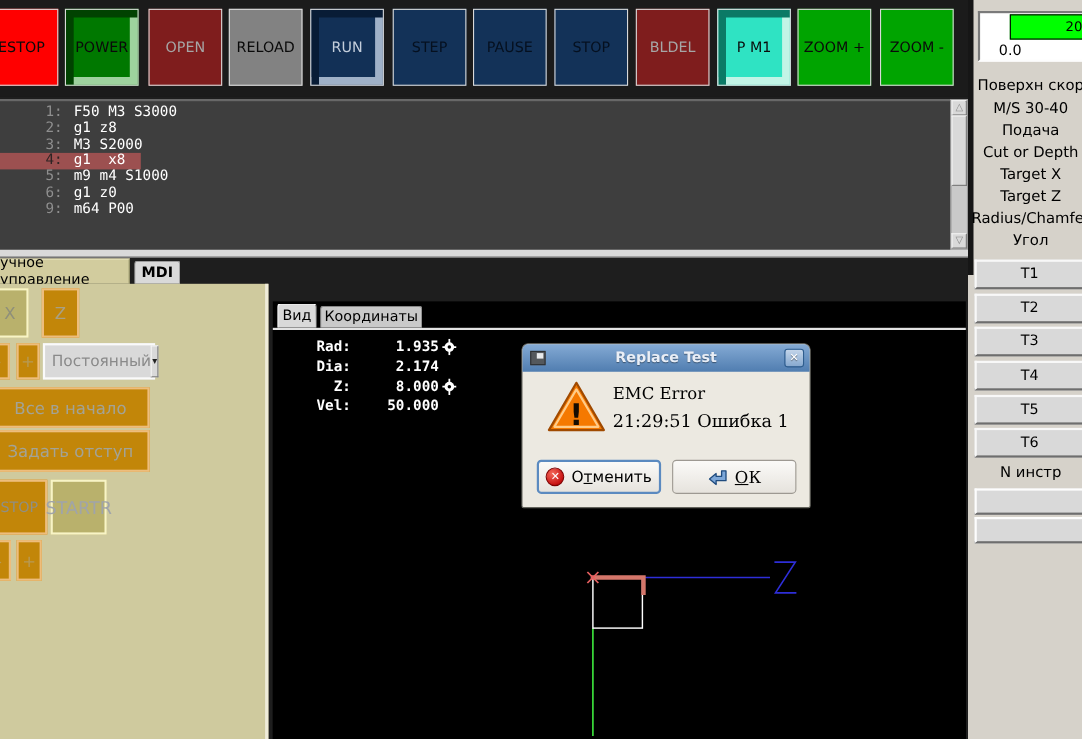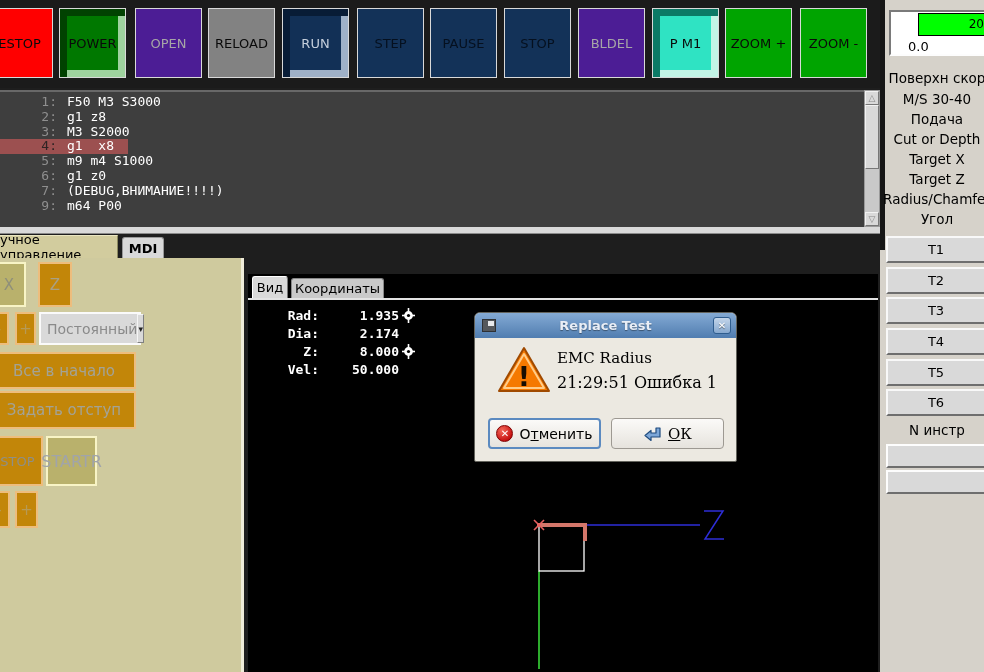--- a/index.html
+++ b/index.html
@@ -6,21 +6,21 @@
   html,body { width:984px; height:672px; overflow:hidden; }
   body { font-family:"DejaVu Sans","Liberation Sans",sans-serif; background:#1e1e1e; }
   .screen { position:relative; width:984px; height:672px; background:#1e1e1e; overflow:hidden; }
 
   
   .toolbar { position:absolute; left:0; top:0; width:880px; height:88px; background:#1b1b1b; }
   .tbtn { position:absolute; top:8px; width:67px; height:70px; display:flex; align-items:center; justify-content:center;
           font-size:13px; color:#0a0a0a; border:1px solid #d9d9d9; cursor:pointer; }
   .b-estop { background:#ff0000; }
   .b-gray { background:#828282; }
-  .b-dis  { background:#4c1d95; color:#a6a6a6;text-align:right; }
+  .b-dis  { background:#7f1d1d; color:#a6a6a6;text-align:right; }
   .b-navy { background:#133258; color:#05101f; }
   .b-zoom { background:#00a400; }
   .sunk-green { background:#007800; border:1px solid #d9d9d9; box-shadow:inset 7px 7px 0 #014201, inset -7px -7px 0 #9ed29e; }
   .sunk-navy  { background:#123056; color:#c4cedb; box-shadow:inset 7px 7px 0 #081c36, inset -7px -7px 0 #9fb1c8; }
   .sunk-teal  { background:#2fe3c3; box-shadow:inset 7px 7px 0 #0b7a66, inset -7px -7px 0 #c2f4e6; }
 
   
   .gcode { position:absolute; left:0; top:90px; width:864px; height:137px; background:#3e3e3e; border-top:2px solid #686868;
            font-family:"DejaVu Sans Mono","Liberation Mono",monospace; font-size:13px; padding-top:3px; overflow:hidden; }
   .gl { height:14.8px; line-height:14.8px; white-space:pre; }
@@ -121,21 +121,20 @@
     <div class="tbtn b-zoom" style="left:800px">ZOOM -</div>
   </div>
 
   <div class="gcode">
     <div class="gl"><span class="lw"><span class="ln">1:</span><span class="lc">F50 M3 S3000</span></span></div>
     <div class="gl"><span class="lw"><span class="ln">2:</span><span class="lc">g1 z8</span></span></div>
     <div class="gl"><span class="lw"><span class="ln">3:</span><span class="lc">M3 S2000</span></span></div>
     <div class="gl hl"><span class="lw"><span class="ln">4:</span><span class="lc">g1  x8</span></span></div>
     <div class="gl"><span class="lw"><span class="ln">5:</span><span class="lc">m9 m4 S1000</span></span></div>
     <div class="gl"><span class="lw"><span class="ln">6:</span><span class="lc">g1 z0</span></span></div>
-    <div class="gl"><span class="lw"><span class="ln">7:</span><span class="lc">(DEBUG,ВНИМАНИЕ!!!!)</span></span></div>
     <div class="gl"><span class="lw"><span class="ln">9:</span><span class="lc">m64 P00</span></span></div>
   </div>
   <div class="vscroll">
     <div class="sb-btn sb-up">△</div>
     <div class="sb-thumb"></div>
     <div class="sb-btn sb-down">▽</div>
   </div>
 
   <div class="sash"></div>
 
@@ -223,21 +222,21 @@
     <div class="dtitle">
       <div class="win-icon"></div>
       <div class="dtitle-text">Replace Test</div>
       <div class="dclose">✕</div>
     </div>
     <svg width="56" height="50" viewBox="0 0 56 50" style="position:absolute; left:21px; top:32px">
       <path d="M28 3 L53 46 L3 46 Z" fill="#f57900" stroke="#a04a00" stroke-width="2" stroke-linejoin="round"></path>
       <path d="M28 9 L48 43 L8 43 Z" fill="none" stroke="#ffcc88" stroke-width="2" stroke-linejoin="round"></path>
       <text x="28" y="41" text-anchor="middle" font-size="27" font-weight="bold" fill="#160d02" font-family="DejaVu Sans, sans-serif">!</text>
     </svg>
-    <div class="dhead">EMC Radius</div>
+    <div class="dhead">EMC Error</div>
     <div class="dmsg">21:29:51 Ошибка 1</div>
 
     <div class="dbtn dbtn-cancel">
       <span class="ic-cancel">✕</span>
       <span><span>О</span><u>т</u><span>менить</span></span>
     </div>
     <div class="dbtn dbtn-ok">
       <svg width="19" height="16" viewBox="0 0 19 16">
         <path d="M2 9.5 L8 4.5 L8 7 L13 7 L13 2 L17 2 L17 11 L8 11 L8 14.5 Z" fill="#7da7d8" stroke="#1f4b7e" stroke-width="1.2" stroke-linejoin="round"></path>
       </svg>

